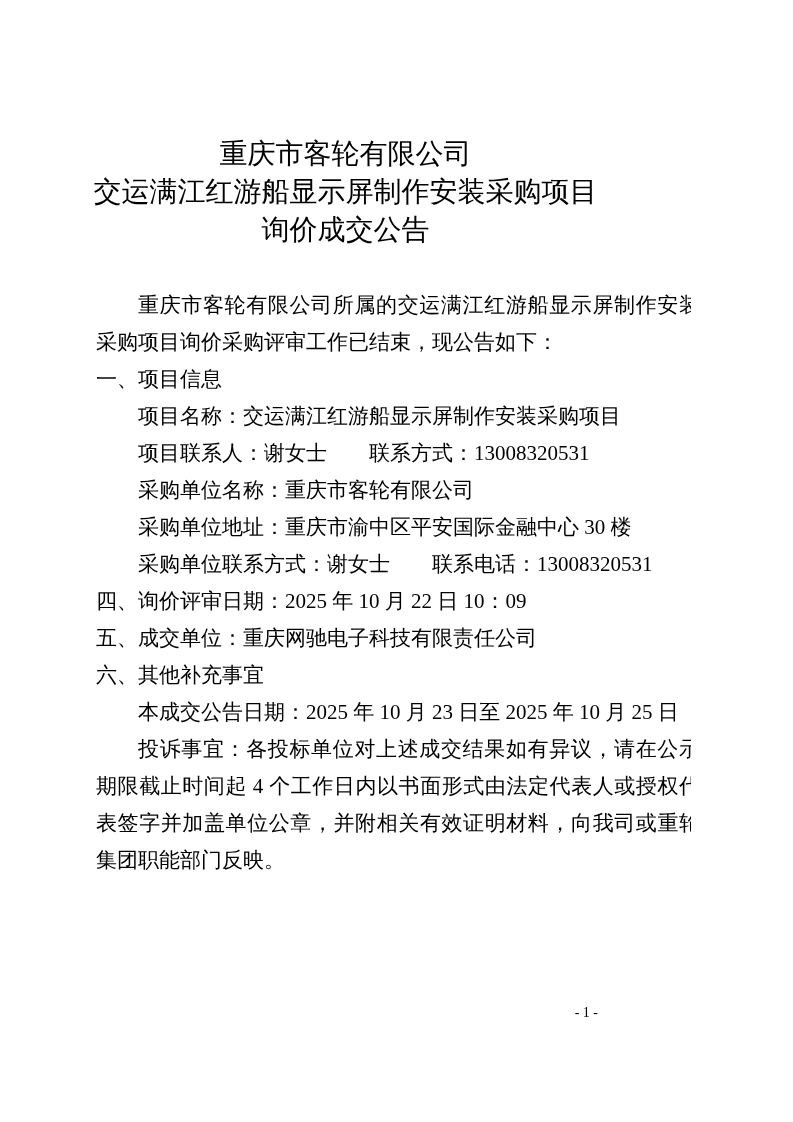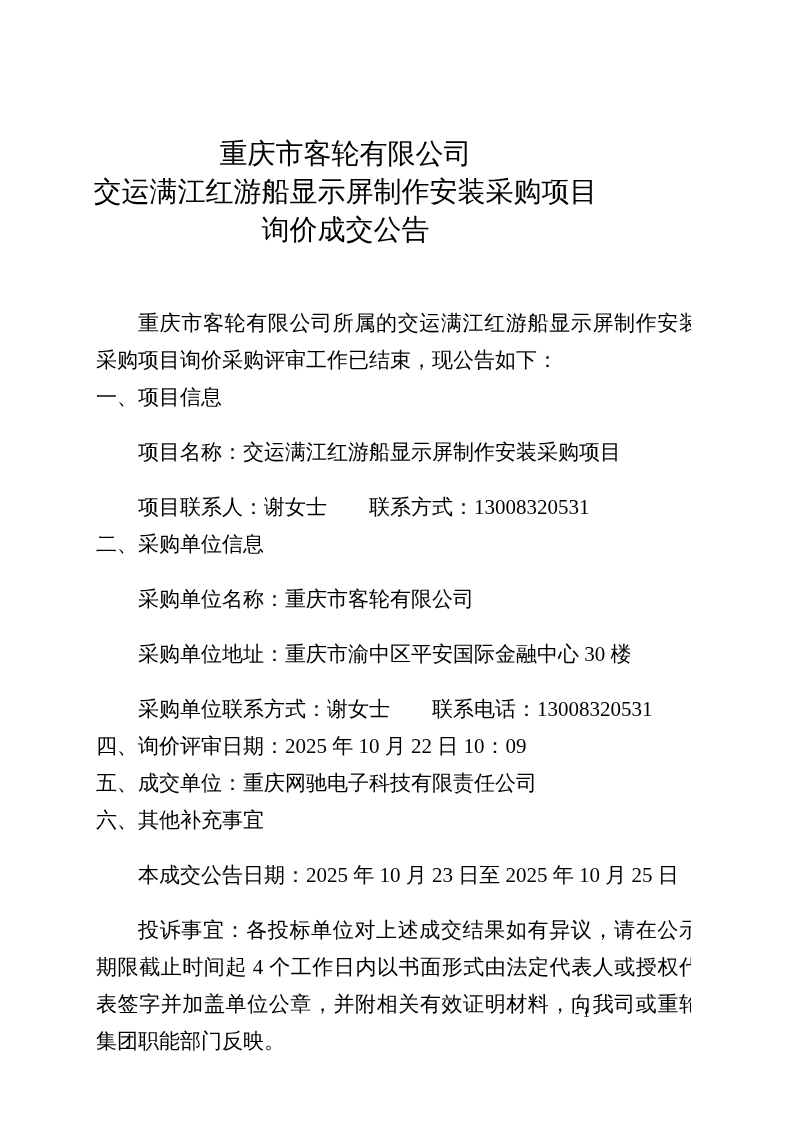--- a/index.html
+++ b/index.html
@@ -38,21 +38,20 @@
     font-size: 21px;
     line-height: 37px;
     text-align: justify;
   }
   .doc-body p {
     margin: 0;
     padding: 0;
   }
   .doc-body p.indent {
     text-indent: 2em;
-    margin-top: 18px;
   }
   .page-number {
     position: absolute;
     top: 1004px;
     right: 93px;
     font-size: 14px;
     line-height: 18px;
     white-space: nowrap;
   }
 </style>
@@ -66,21 +65,20 @@
     <div class="title-line">交运满江红游船显示屏制作安装采购项目</div>
     <div class="title-line">询价成交公告</div>
   </div>
 
   <div class="doc-body">
 
   <p class="indent">重庆市客轮有限公司所属的交运满江红游船显示屏制作安装采购项目询价采购评审工作已结束，现公告如下：</p>
       <p class="">一、项目信息</p>
       <p class="indent">项目名称：交运满江红游船显示屏制作安装采购项目</p>
       <p class="indent">项目联系人：谢女士　　联系方式：13008320531</p>
-      <p class="">二、采购单位信息</p>
       <p class="indent">采购单位名称：重庆市客轮有限公司</p>
       <p class="indent">采购单位地址：重庆市渝中区平安国际金融中心 30 楼</p>
       <p class="indent">采购单位联系方式：谢女士　　联系电话：13008320531</p>
       <p class="">四、询价评审日期：2025 年 10 月 22 日 10：09</p>
       <p class="">五、成交单位：重庆网驰电子科技有限责任公司</p>
       <p class="">六、其他补充事宜</p>
       <p class="indent">本成交公告日期：2025 年 10 月 23 日至 2025 年 10 月 25 日</p>
       <p class="indent">投诉事宜：各投标单位对上述成交结果如有异议，请在公示期限截止时间起 4 个工作日内以书面形式由法定代表人或授权代表签字并加盖单位公章，并附相关有效证明材料，向我司或重轮集团职能部门反映。</p>
     </div>
 

